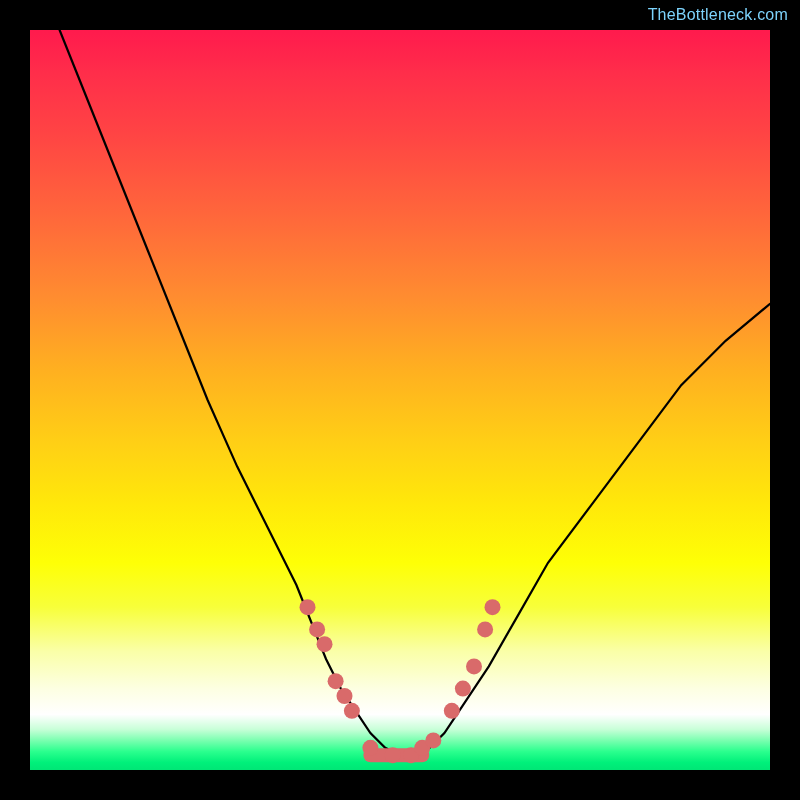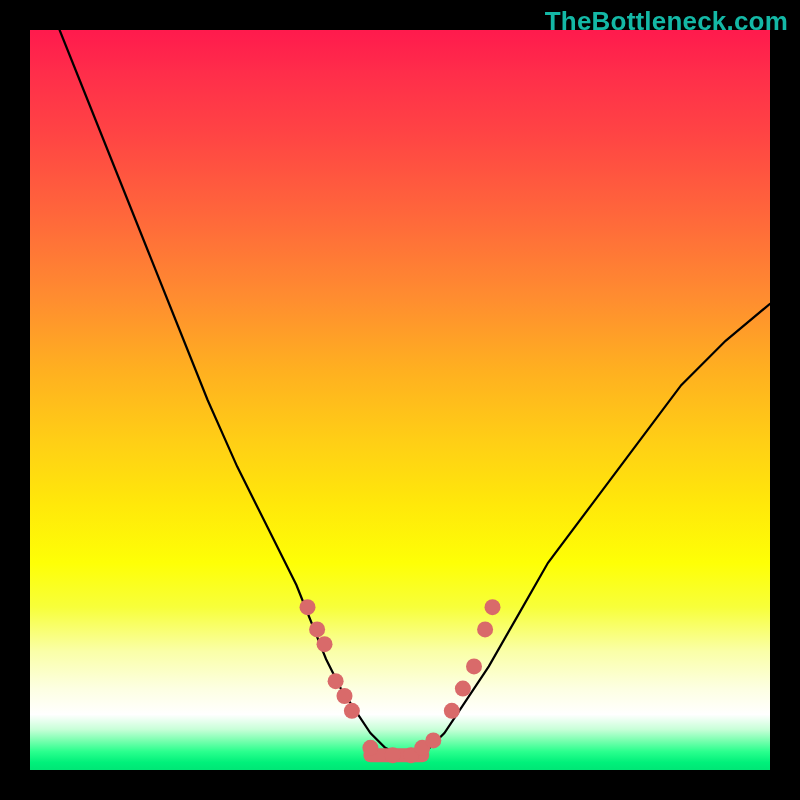--- a/index.html
+++ b/index.html
@@ -43,23 +43,23 @@
       #7affb0 96%,
       #2bff8e 97.5%,
       #00f07a 99%,
       #00e676 100%
     );
   }
   .attribution {
     position: absolute;
     top: 6px;
     right: 12px;
-    color: #14b8a6;
-    font-size: 26px;
-    font-weight: 700;
+    color: #7dd3fc;
+    font-size: 16px;
+    font-weight: 400;
     letter-spacing: 0.2px;
   }
   svg.curve {
     position: absolute;
     top: 0;
     left: 0;
     width: 740px;
     height: 740px;
   }
   .curve path.main {

